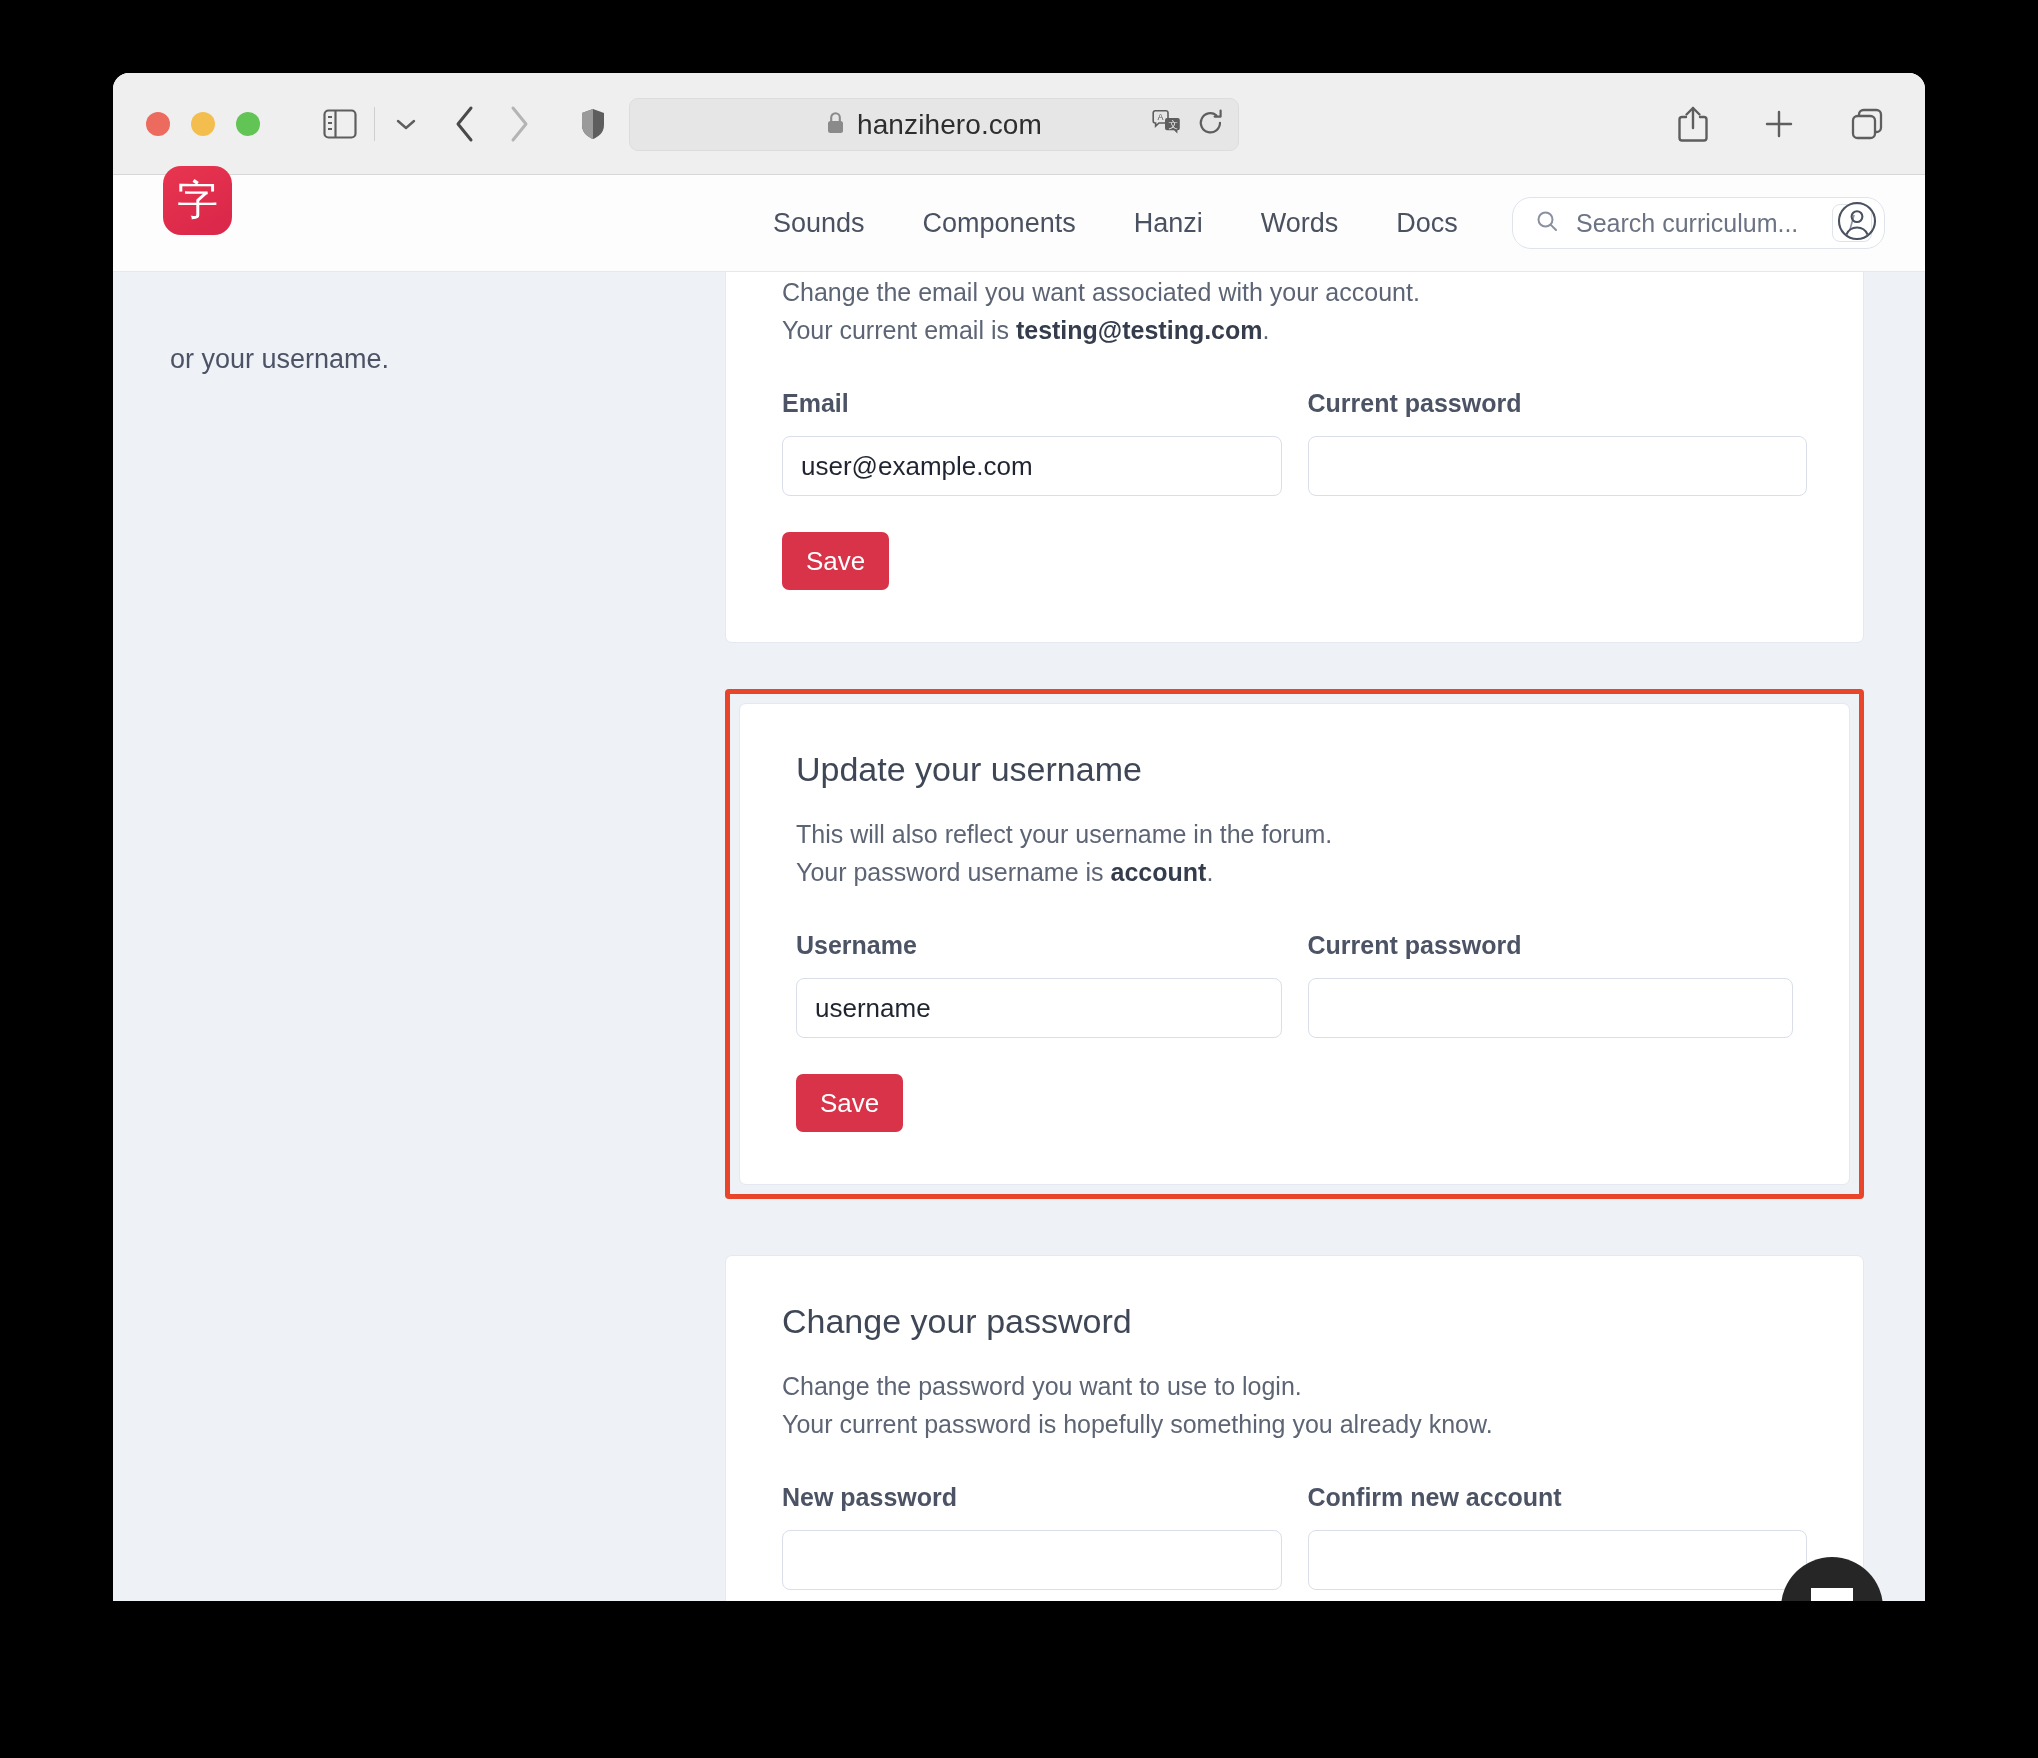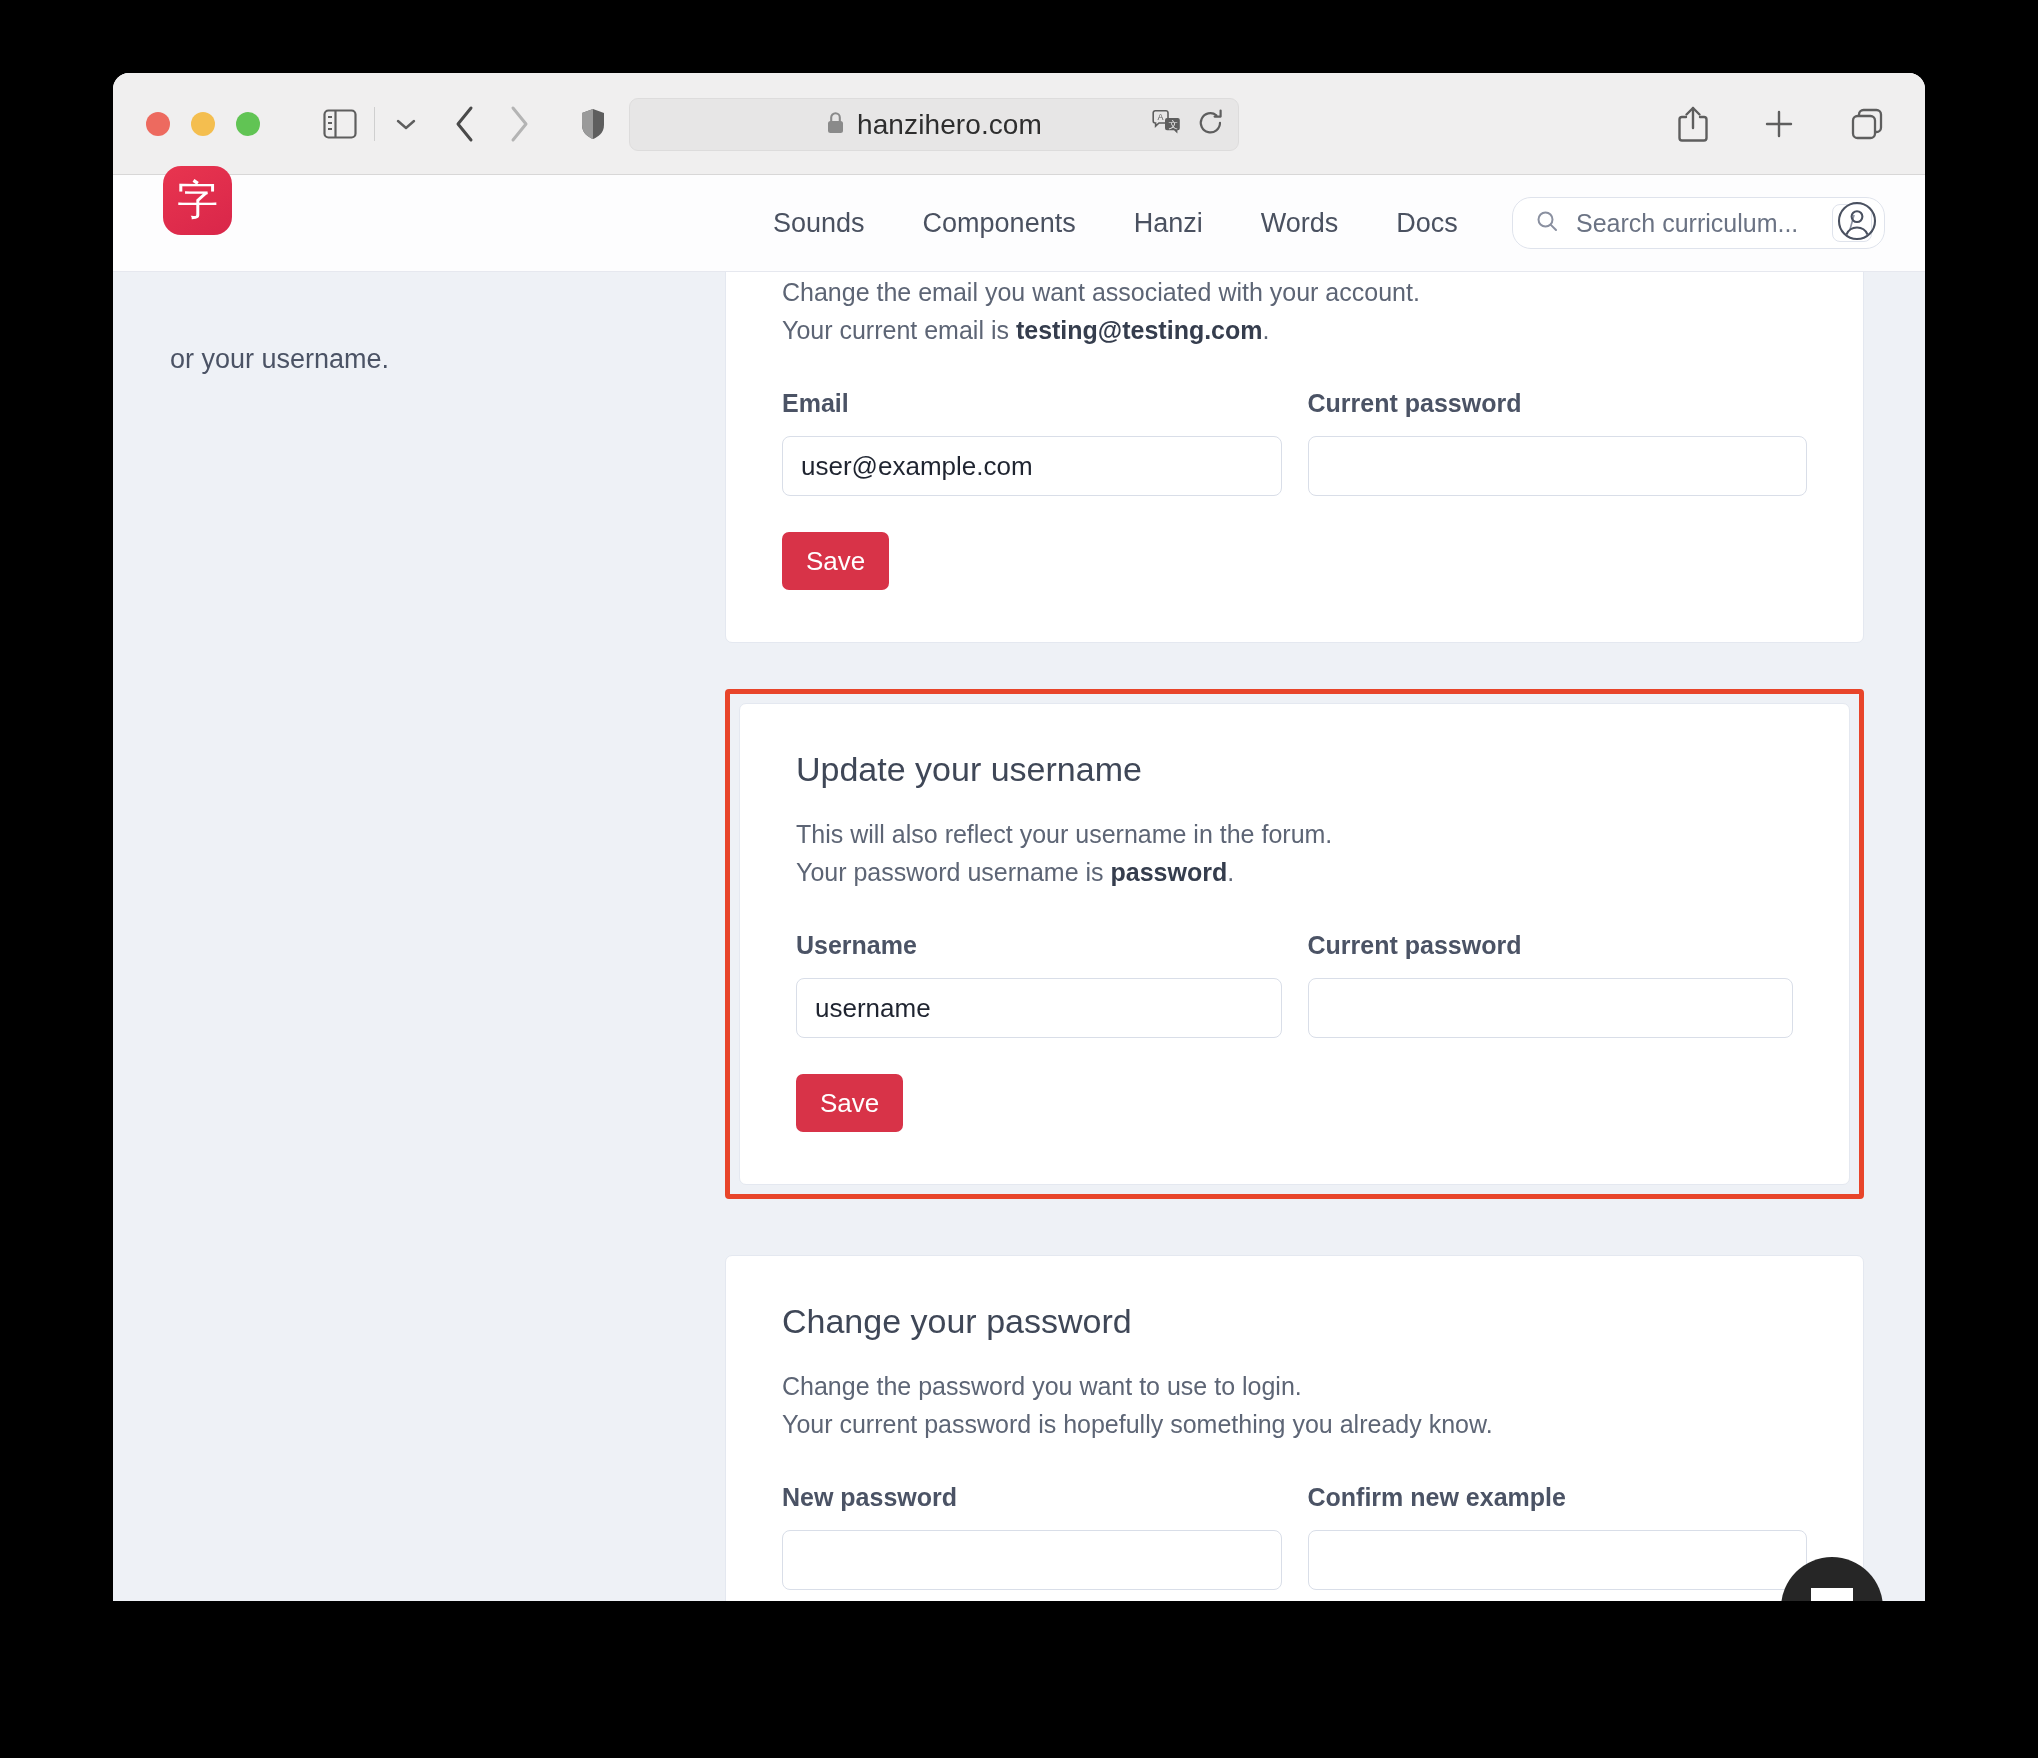--- a/index.html
+++ b/index.html
@@ -370,21 +370,21 @@
         </div>
 
         <button class="save-btn">Save</button>
       </div>
 
       <div class="highlight-wrap">
         <div class="card">
           <h2 class="card-title">Update your username</h2>
           <p class="card-sub">
             <span>This will also reflect your username in the forum.</span><br>
-            <span>Your password username is </span><b>password</b><span>.</span>
+            <span>Your password username is </span><b>account</b><span>.</span>
           </p>
 
           <div class="field-row">
             <div class="field">
               <label>Username</label>
               <input type="text" value="username" style="">
             </div>
             <div class="field">
               <label>Current password</label>
               <input type="password" value="" style="">
@@ -401,21 +401,21 @@
           <span>Change the password you want to use to login.</span><br>
           <span>Your current password is hopefully something you already know.</span>
         </p>
 
         <div class="field-row">
           <div class="field">
             <label>New password</label>
             <input type="password" style="">
           </div>
           <div class="field">
-            <label>Confirm new example</label>
+            <label>Confirm new account</label>
             <input type="password" style="">
           </div>
         </div>
 
       </div>
 
     </div>
 
     <div class="chat-fab">
       <span>

